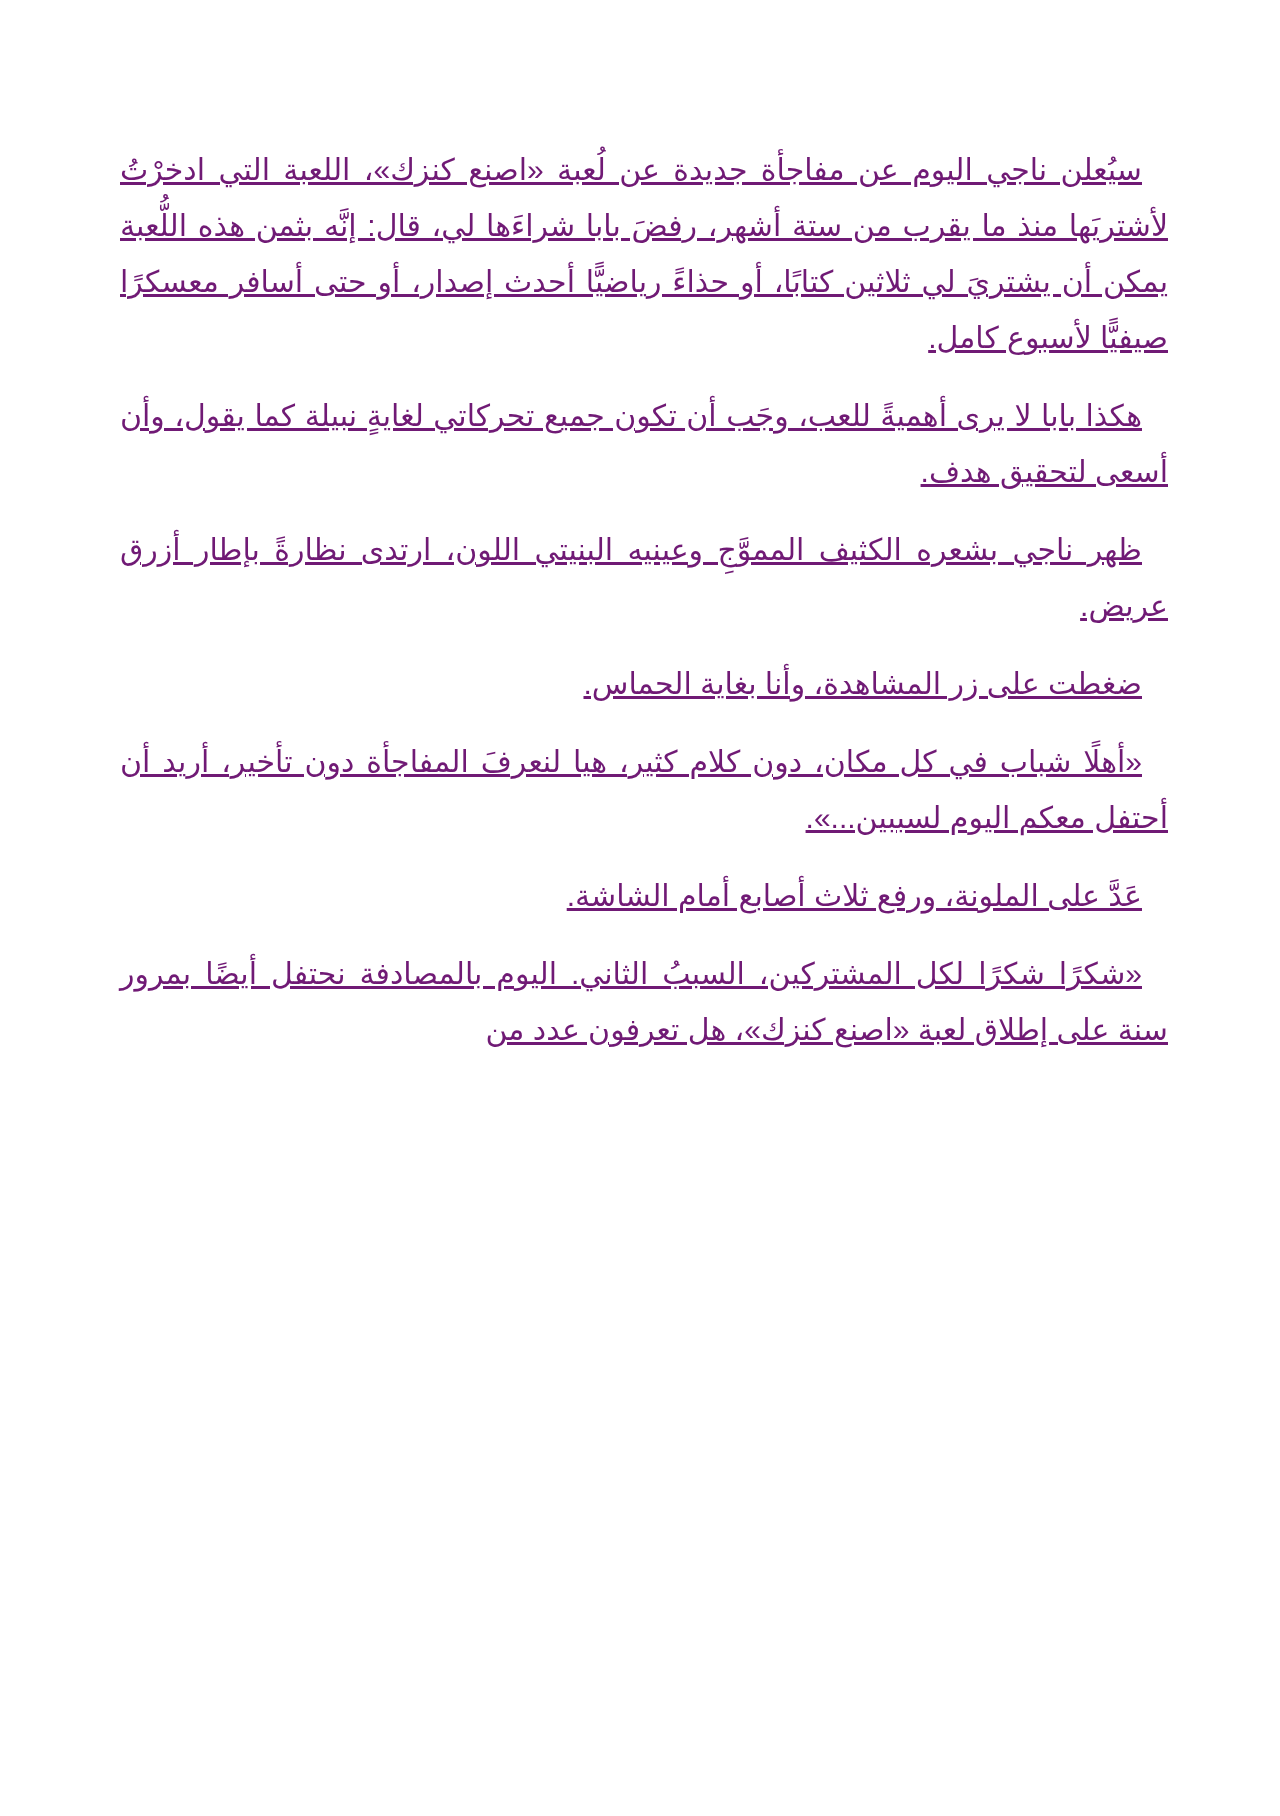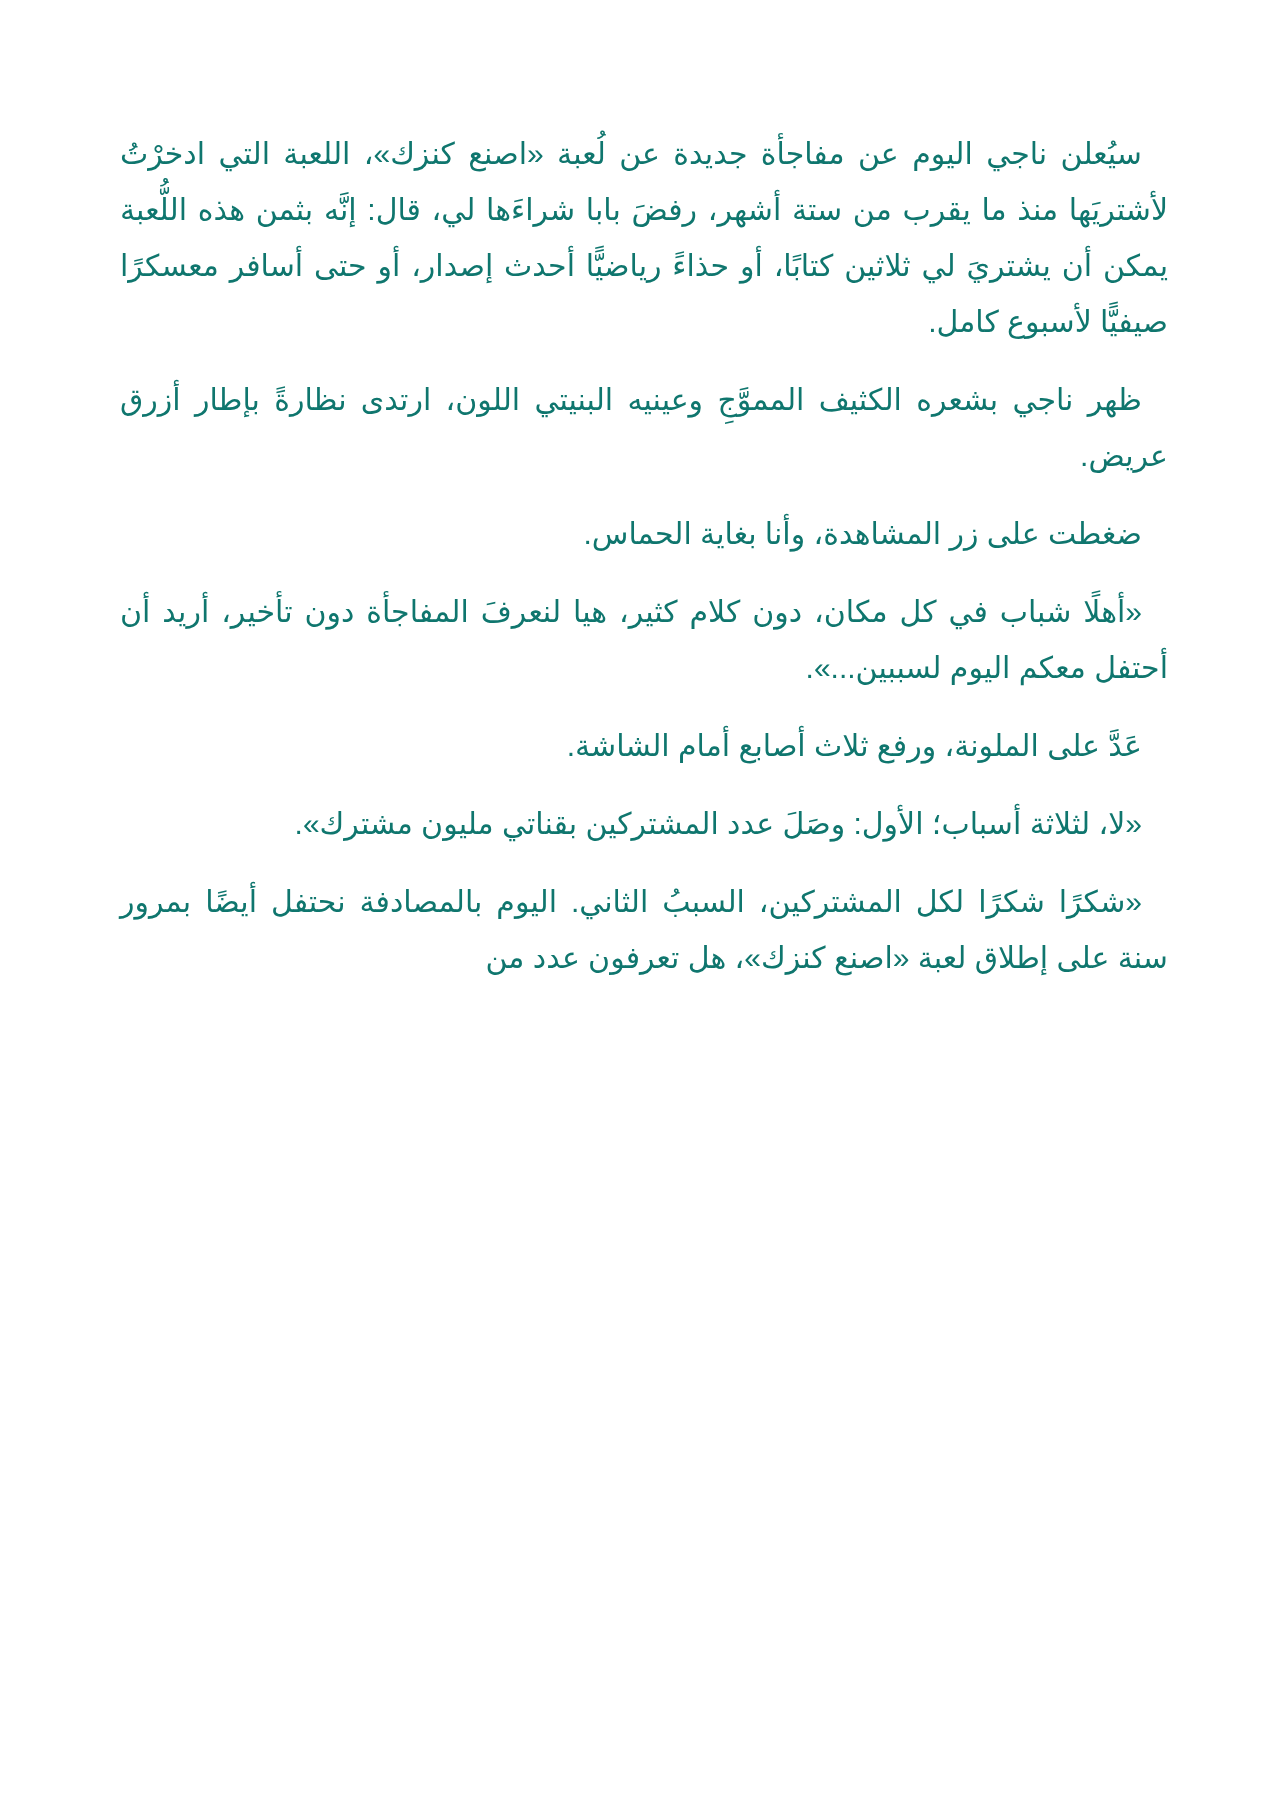--- a/index.html
+++ b/index.html
@@ -9,39 +9,40 @@
   }
   body {
     width: 1280px;
     height: 1816px;
     position: relative;
     overflow: hidden;
   }
   .page {
     position: absolute;
     left: 120px;
-    top: 126px;
+    top: 142px;
     width: 1048px;
     direction: rtl;
     font-family: "Liberation Sans", "DejaVu Sans", sans-serif;
     font-size: 30px;
     line-height: 56px;
-    color: #0f766e;
+    color: #701a75;
+    text-decoration: underline;
   }
   .para {
     margin: 0 0 22px 0;
     text-align: justify;
     text-align-last: right;
     text-indent: 26px;
   }
 </style>
 </head>
 <body>
 
 <div class="page">
   <p class="para">سيُعلن ناجي اليوم عن مفاجأة جديدة عن لُعبة «اصنع كنزك»، اللعبة التي ادخرْتُ لأشتريَها منذ ما يقرب من ستة أشهر، رفضَ بابا شراءَها لي، قال: إنَّه بثمن هذه اللُّعبة يمكن أن يشتريَ لي ثلاثين كتابًا، أو حذاءً رياضيًّا أحدث إصدار، أو حتى أسافر معسكرًا صيفيًّا لأسبوع كامل.</p>
+  <p class="para">هكذا بابا لا يرى أهميةً للعب، وجَب أن تكون جميع تحركاتي لغايةٍ نبيلة كما يقول، وأن أسعى لتحقيق هدف.</p>
   <p class="para">ظهر ناجي بشعره الكثيف المموَّجِ وعينيه البنيتي اللون، ارتدى نظارةً بإطار أزرق عريض.</p>
   <p class="para">ضغطت على زر المشاهدة، وأنا بغاية الحماس.</p>
   <p class="para">«أهلًا شباب في كل مكان، دون كلام كثير، هيا لنعرفَ المفاجأة دون تأخير، أريد أن أحتفل معكم اليوم لسببين...».</p>
   <p class="para">عَدَّ على الملونة، ورفع ثلاث أصابع أمام الشاشة.</p>
-  <p class="para">«لا، لثلاثة أسباب؛ الأول: وصَلَ عدد المشتركين بقناتي مليون مشترك».</p>
   <p class="para">«شكرًا شكرًا لكل المشتركين، السببُ الثاني. اليوم بالمصادفة نحتفل أيضًا بمرور سنة على إطلاق لعبة «اصنع كنزك»، هل تعرفون عدد من</p>
 </div>
 
 </body></html>

